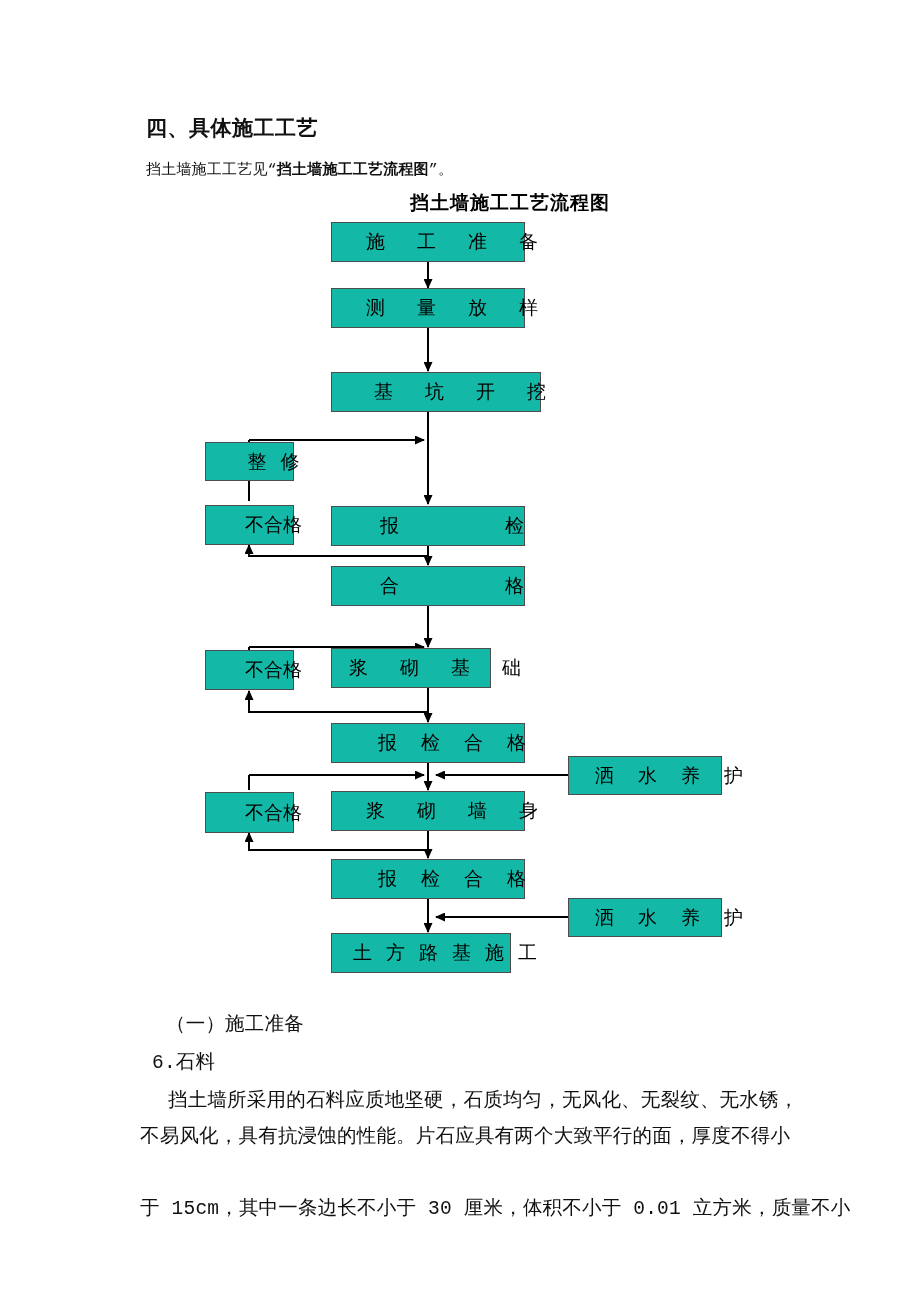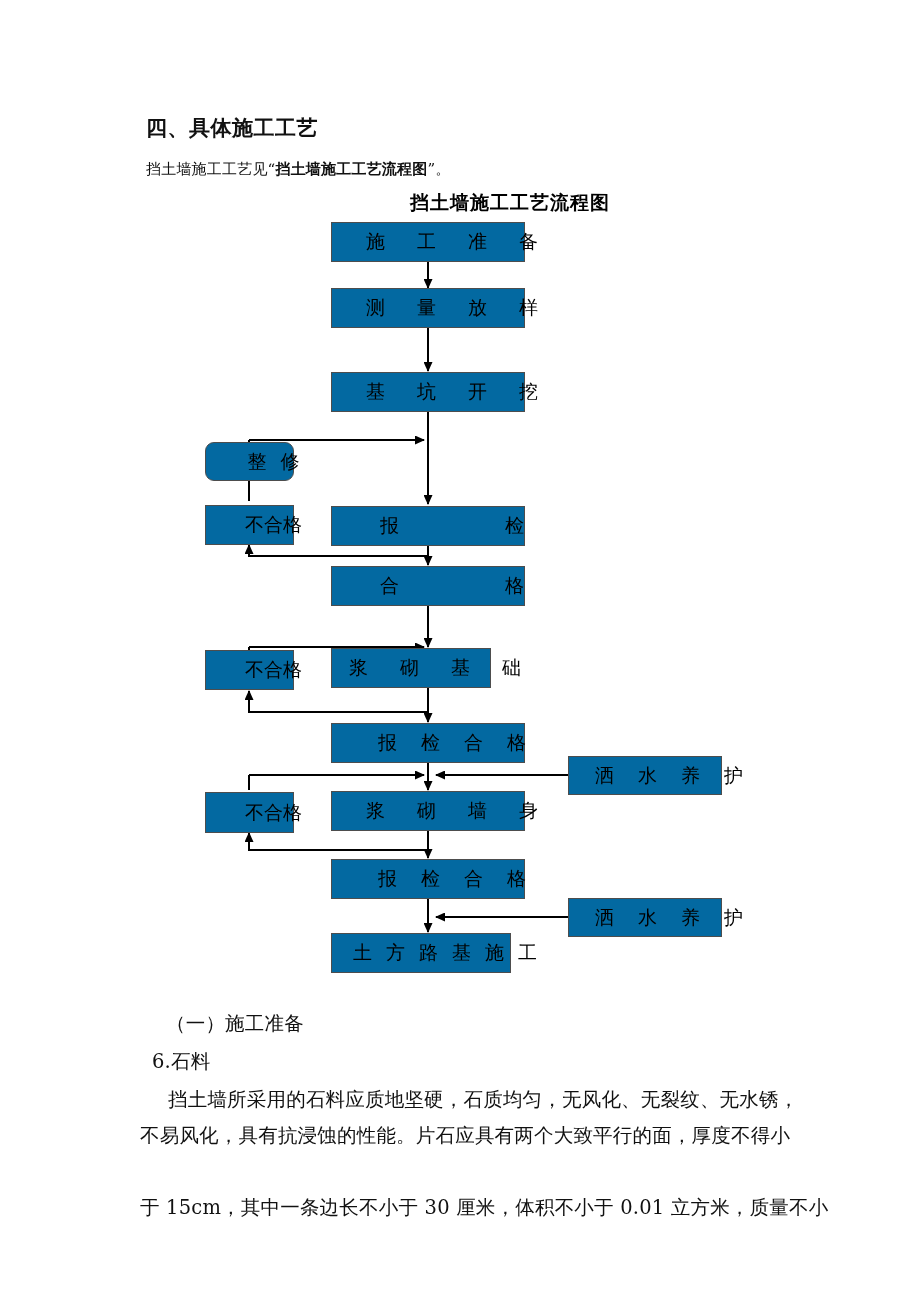--- a/index.html
+++ b/index.html
@@ -21,20 +21,21 @@
     left: 0; top: 0;
     width: 920px;
     height: 1302px;
   }
 
   
   .txt {
     position: absolute;
     white-space: pre;
     color: #111111;
+    font-family: Liberation Mono, monospace;
   }
   .heading-main {
     left: 146px;
     top: 114px;
     font-size: 21px;
     font-weight: bold;
     letter-spacing: 0.5px;
   }
   .intro-line {
     left: 146px;
@@ -74,21 +75,21 @@
     left: 0;
     top: 0;
     width: 920px;
     height: 1302px;
     pointer-events: none;
   }
   .node {
     position: absolute;
     box-sizing: border-box;
     border: 1.4px solid #4d4d4d;
-    background: #0369a1;
+    background: #14b8a6;
     display: flex;
     align-items: center;
     justify-content: center;
     font-size: 19px;
     color: #000000;
     font-family: "DejaVu Serif", "Liberation Serif", serif;
     padding-left: 48px;
   }
   .node .lbl {
     display: block;
@@ -162,25 +163,25 @@
   <div class="chart-title"><span>挡土墙施工工艺流程图</span></div>
 
   <div class="node spread-wide" style="left:331px; top:222px; width:194px; height:40px;">
     <span class="lbl">施 工 准 备</span>
   </div>
 
   <div class="node spread-wide" style="left:331px; top:288px; width:194px; height:40px;">
     <span class="lbl">测 量 放 样</span>
   </div>
 
-  <div class="node spread-wide" style="left:331px; top:372px; width:194px; height:40px;">
+  <div class="node spread-wide" style="left:331px; top:372px; width:210px; height:40px;">
     <span class="lbl">基 坑 开 挖</span>
   </div>
 
-  <div class="node spread-sm" style="left:205px; top:442px; width:89px; height:39px;border-radius:9px;">
+  <div class="node spread-sm" style="left:205px; top:442px; width:89px; height:39px;">
     <span class="lbl">整 修</span>
   </div>
 
   <div class="node spread-none" style="left:205px; top:505px; width:89px; height:40px;">
     <span class="lbl">不合格</span>
   </div>
 
   <div class="node" style="left:331px; top:506px; width:194px; height:40px;">
     <span class="lbl" style="letter-spacing:0; width:150px; display:flex; justify-content:space-between;">
       <span>报</span><span>检</span>

